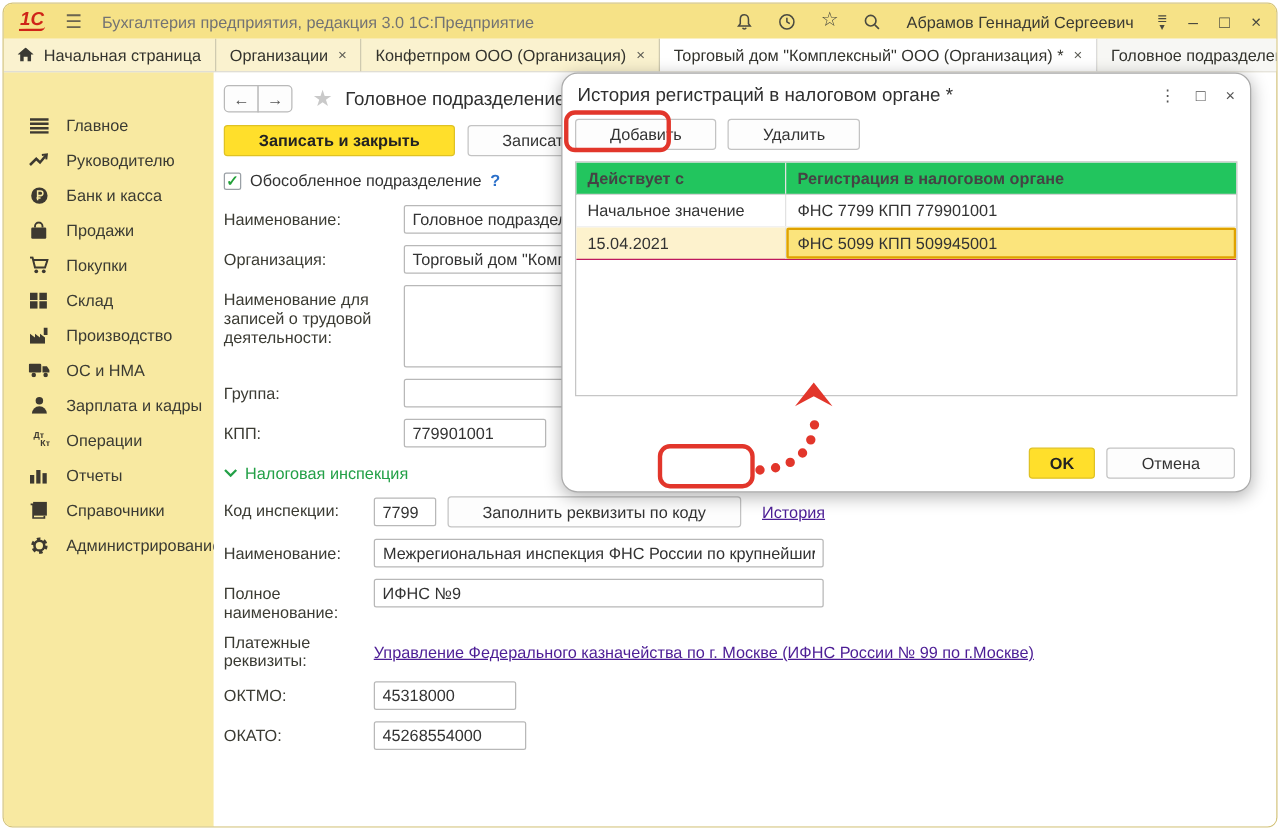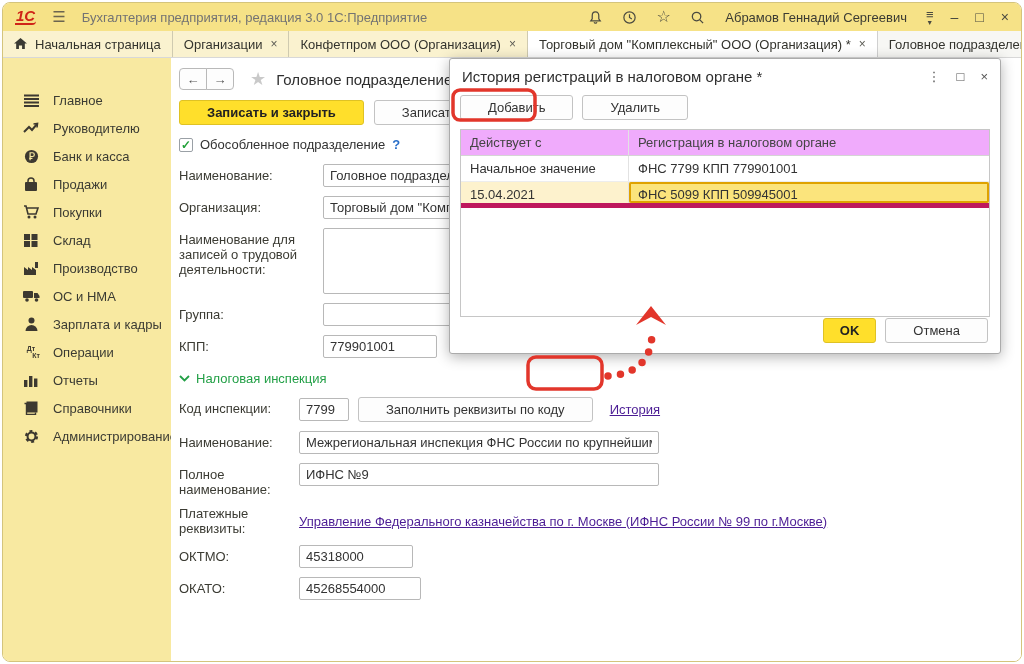--- a/index.html
+++ b/index.html
@@ -73,34 +73,34 @@
   .w-tax{width:360px;}
   .w-code{width:50px;}
   textarea.txt{width:338px;height:66px;resize:none;}
 
   .section-head{display:flex;align-items:center;gap:6px;color:#23a047;margin:13px 0 11px 0;cursor:pointer;}
   .inline-row{display:flex;align-items:center;gap:9px;}
   .link{color:#4c1d95;text-decoration:underline;cursor:pointer;}
   .hist-link{margin-left:8px;}
 
   
-  .dialog{position:absolute;left:446px;top:55px;width:552px;height:296px;background:#fff;z-index:10;
-          border:1px solid #ababab;border-radius:3px;box-shadow:0 3px 14px rgba(0,0,0,.3);}
+  .dialog{position:absolute;left:446px;top:55px;width:552px;height:336px;background:#fff;z-index:10;
+          border:1px solid #ababab;border-radius:13px;box-shadow:0 3px 14px rgba(0,0,0,.3);}
   .dlg-head{display:flex;align-items:center;padding:9px 12px 5px 12px;}
   .dlg-title{font-size:15px;color:#2f2f2f;flex:1;}
   .dlg-ctrls{display:flex;align-items:center;gap:16px;color:#555;}
   .dlg-ctrl{font-size:13px;cursor:pointer;line-height:1;}
   .dlg-toolbar{display:flex;gap:9px;padding:5px 10px 7px 10px;}
   .dlg-table{margin:2px 10px 0 10px;border:1px solid #c6c6c6;height:188px;overflow:hidden;background:#fff;}
   .trow{display:flex;height:26px;align-items:stretch;border-bottom:1px solid #ededed;}
-  .trow.head{background:#f0abfc;border-bottom:1px solid #d4d4d4;color:#444;}
+  .trow.head{background:#22c55e;border-bottom:1px solid #d4d4d4;color:#444;font-weight:bold;}
   .tcell{padding:5px 9px;white-space:nowrap;overflow:hidden;}
   .tcell.c1{width:168px;border-right:1px solid #e2e2e2;flex-shrink:0;}
   .tcell.c2{flex:1;}
-  .trow.selected{background:#fdf2cd;border-bottom:5px solid #be185d;}
+  .trow.selected{background:#fdf2cd;border-bottom:1px solid #be185d;}
   .trow.selected .tcell.c2{background:#fbe47c;box-shadow:inset 0 0 0 2px #dfa200;border-radius:2px;}
   .dlg-foot{position:absolute;right:12px;bottom:10px;display:flex;gap:9px;}
 
   
   .overlay{position:absolute;left:0;top:0;width:1020px;height:660px;z-index:50;pointer-events:none;}
 </style>
 </head>
 <body>
 
 <div class="window">

